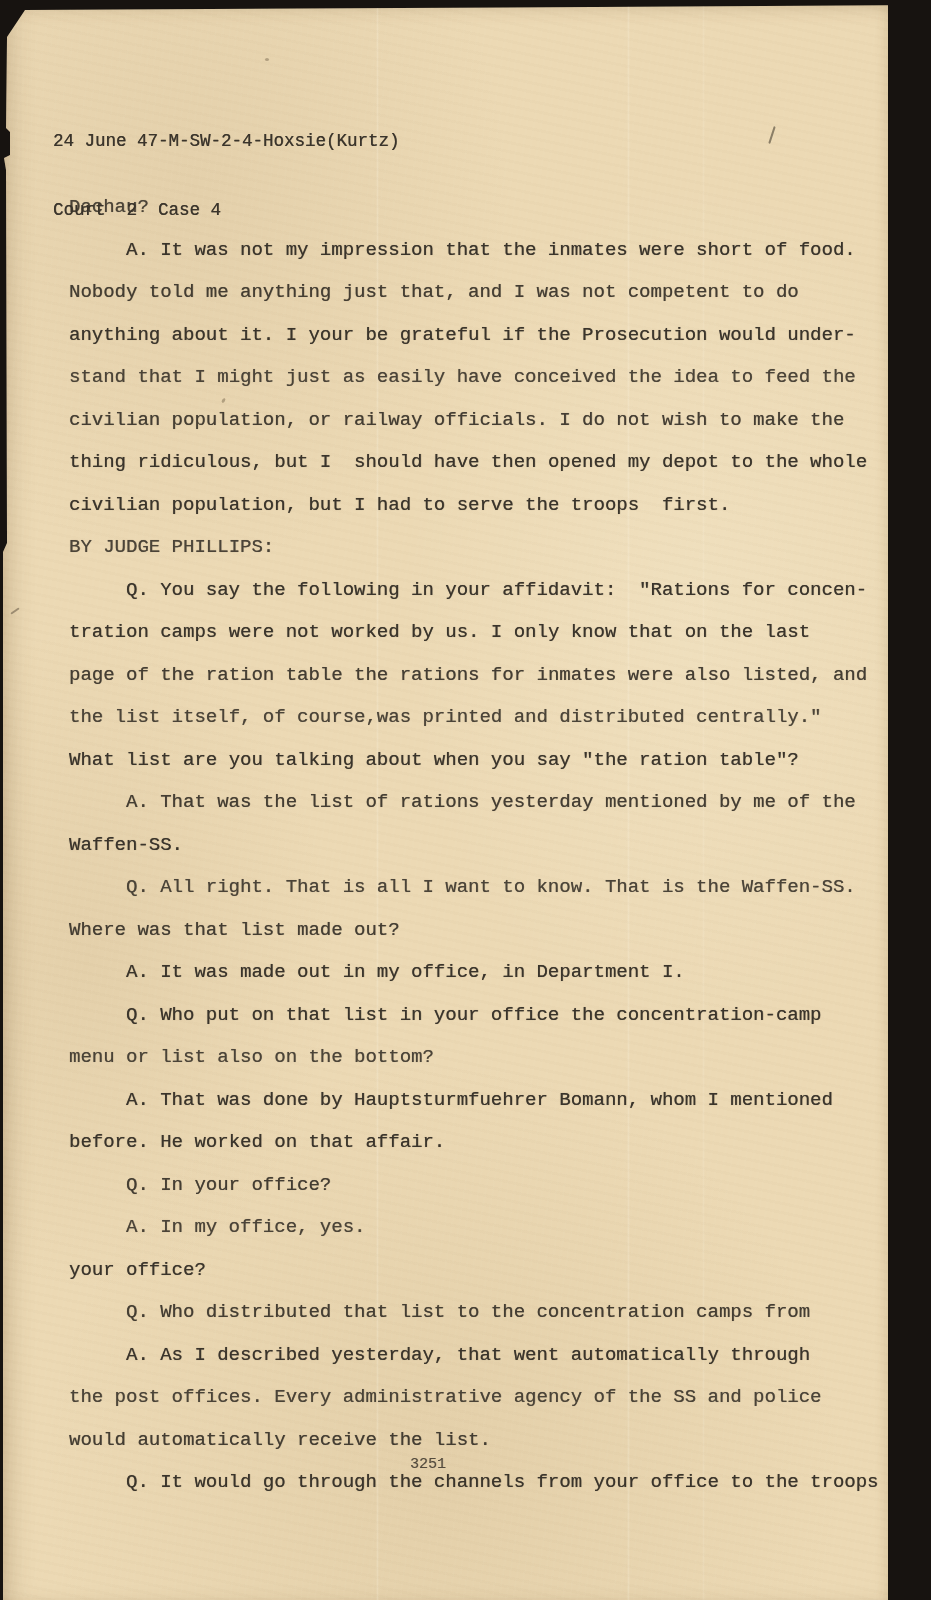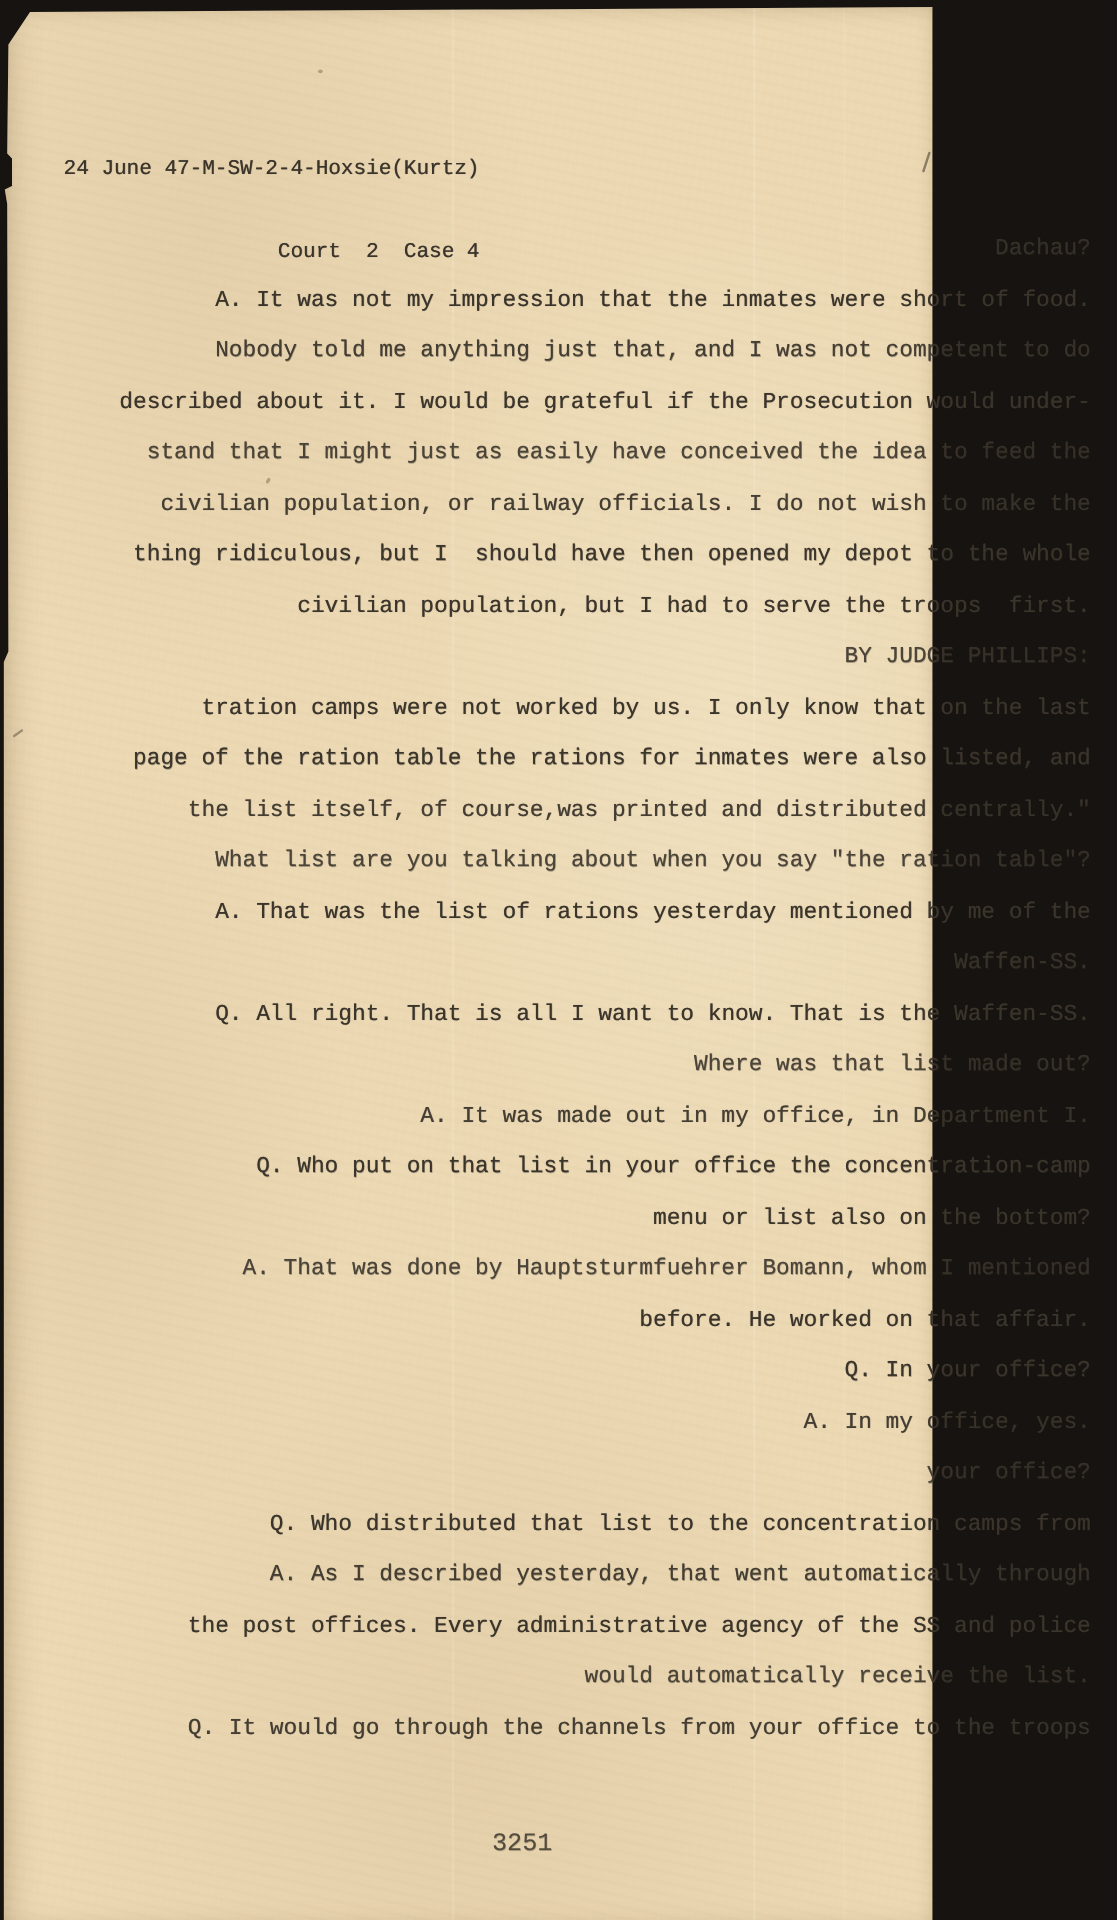--- a/index.html
+++ b/index.html
@@ -11,23 +11,22 @@
   *{box-sizing:border-box;}
   html,body{margin:0;padding:0;}
   body{
     width:931px;height:1600px;
     background:var(--bg);
     overflow:hidden;
     font-family:"Liberation Mono","DejaVu Sans Mono",monospace;
   }
   .scan{
     position:relative;
-    width:777px;height:1600px;
+    width:888px;height:1600px;
     background:var(--bg);
-    text-align:right;
   }
   .paper{
     position:absolute;inset:0;
     background:
       radial-gradient(ellipse 60% 40% at 22% 12%, rgba(120,90,50,0.07), transparent 60%),
       radial-gradient(ellipse 55% 45% at 78% 38%, rgba(255,250,230,0.20), transparent 60%),
       radial-gradient(ellipse 70% 40% at 50% 92%, rgba(140,110,60,0.09), transparent 65%),
       radial-gradient(ellipse 40% 30% at 10% 60%, rgba(130,100,55,0.08), transparent 70%),
       var(--paper);
     clip-path:polygon(
@@ -71,22 +70,22 @@
     height:42.5px;line-height:42.5px;
     font-size:19px;
     color:var(--ink);
     white-space:pre;
     text-shadow:0.4px 0.4px 0.5px rgba(58,52,43,0.40), 0 0 0.7px rgba(58,52,43,0.50);
   }
   .line.indent{padding-left:57px;}
   .line:nth-child(3n){opacity:.94;}
   .line:nth-child(4n+1){opacity:.90;}
   .pageno{
-    position:absolute;left:410px;top:1526px;
-    font-size:21px;line-height:24px;
+    position:absolute;left:410px;top:1453px;
+    font-size:15px;line-height:24px;
     color:var(--ink);
     opacity:.85;
     text-shadow:0.4px 0.4px 0.5px rgba(58,52,43,0.40);
   }
   .pen-mark{
     position:absolute;left:771px;top:126px;
     width:2px;height:18px;
     background:rgba(88,78,62,0.65);
     border-radius:2px;
     transform:rotate(18deg);
@@ -115,26 +114,27 @@
 
     <div class="header">
       <div>24 June 47-M-SW-2-4-Hoxsie(Kurtz)</div>
       <div>Court  2  Case 4</div>
     </div>
 
     <div class="body-block" id="transcript-body">
         <div class="line">Dachau?</div>
         <div class="line indent">A. It was not my impression that the inmates were short of food.</div>
         <div class="line">Nobody told me anything just that, and I was not competent to do</div>
-        <div class="line">described about it. I would be grateful if the Prosecution would under-</div>
+        <div class="line">anything about it. I your be grateful if the Prosecution would under-</div>
         <div class="line">stand that I might just as easily have conceived the idea to feed the</div>
         <div class="line">civilian population, or railway officials. I do not wish to make the</div>
         <div class="line">thing ridiculous, but I  should have then opened my depot to the whole</div>
         <div class="line">civilian population, but I had to serve the troops  first.</div>
         <div class="line">BY JUDGE PHILLIPS:</div>
+        <div class="line indent">Q. You say the following in your affidavit:  "Rations for concen-</div>
         <div class="line">tration camps were not worked by us. I only know that on the last</div>
         <div class="line">page of the ration table the rations for inmates were also listed, and</div>
         <div class="line">the list itself, of course,was printed and distributed centrally."</div>
         <div class="line">What list are you talking about when you say "the ration table"?</div>
         <div class="line indent">A. That was the list of rations yesterday mentioned by me of the</div>
         <div class="line">Waffen-SS.</div>
         <div class="line indent">Q. All right. That is all I want to know. That is the Waffen-SS.</div>
         <div class="line">Where was that list made out?</div>
         <div class="line indent">A. It was made out in my office, in Department I.</div>
         <div class="line indent">Q. Who put on that list in your office the concentration-camp</div>

